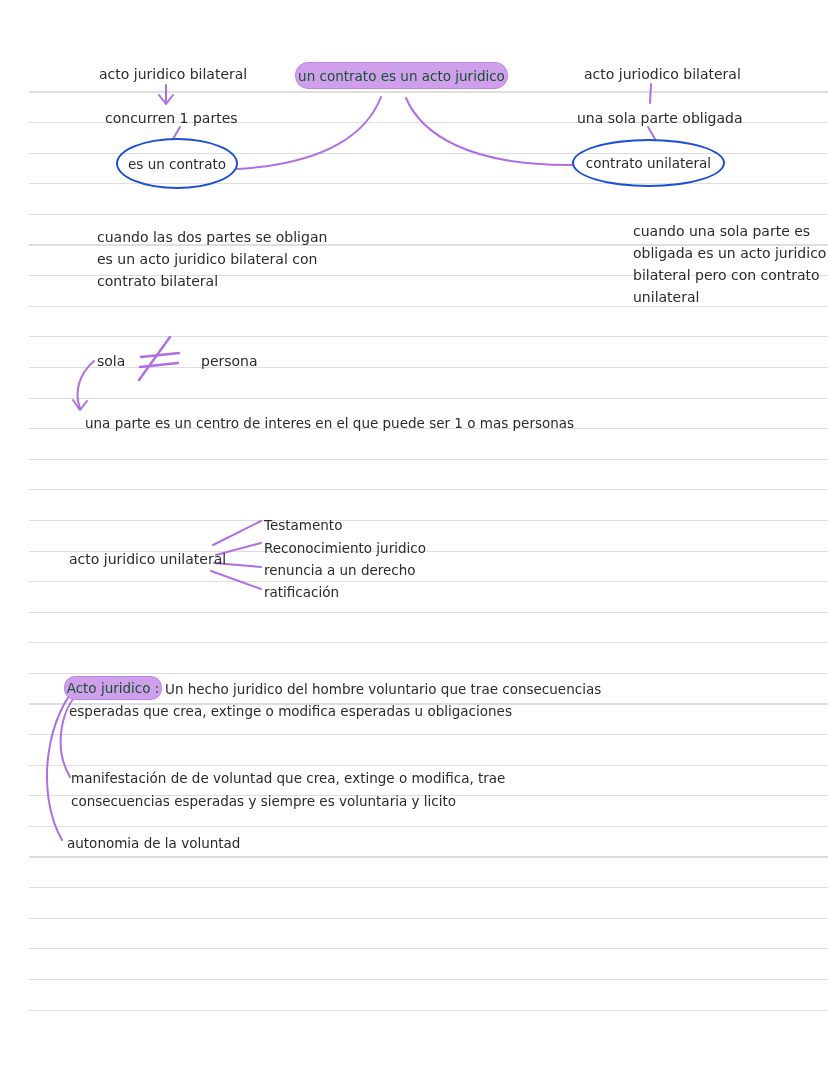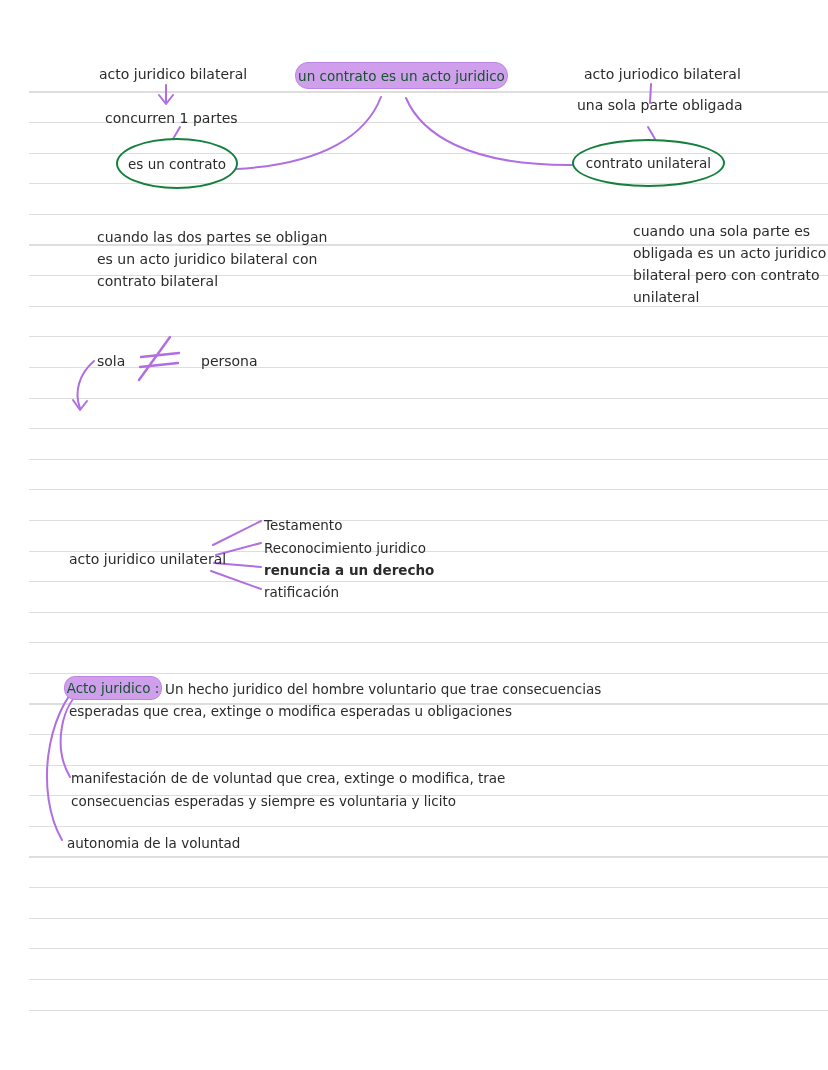--- a/index.html
+++ b/index.html
@@ -24,21 +24,21 @@
   .t{
     position:absolute;
     font-size:14px;line-height:22px;
     white-space:pre-line;
     color:#2b2b2b;
   }
   .nowrap{white-space:nowrap;}
   .small{font-size:13.5px;}
   .node{
     position:absolute;
-    border:2px solid #15803d;
+    border:2px solid #1d4ed8;
     border-radius:50%;
     display:flex;align-items:center;justify-content:center;
     font-size:13.5px;white-space:nowrap;
     background:transparent;
   }
   .pill{
     position:absolute;
     background:#cf9fec;
     border:1.5px solid #bd85e6;
     border-radius:13px;
@@ -88,38 +88,39 @@
     </g>
   </svg>
 
   <div class="t nowrap" style="left:70px;top:63px;">acto juridico bilateral</div>
   <div class="t nowrap" style="left:76px;top:107px;">concurren 1 partes</div>
   <div class="node" style="left:87px;top:138px;width:118px;height:47px;">es un contrato</div>
 
   <div class="pill" style="left:266px;top:62px;width:211px;height:25px;">un contrato es un acto juridico</div>
 
   <div class="t nowrap" style="left:555px;top:63px;">acto juriodico bilateral</div>
-  <div class="t nowrap" style="left:548px;top:94px;">una sola parte obligada</div>
+  <div class="t nowrap" style="left:548px;top:107px;">una sola parte obligada</div>
   <div class="node" style="left:543px;top:139px;width:149px;height:44px;">contrato unilateral</div>
 
   <div class="t" style="left:68px;top:226px;">cuando las dos partes se obligan
 es un acto juridico bilateral con
 contrato bilateral</div>
   <div class="t" style="left:604px;top:220px;">cuando una sola parte es
 obligada es un acto juridico
 bilateral pero con contrato
 unilateral</div>
 
   <div class="t nowrap" style="left:68px;top:350px;">sola</div>
   <div class="t nowrap" style="left:172px;top:350px;">persona</div>
+  <div class="t nowrap small" style="left:56px;top:412px;">una parte es un centro de interes en el que puede ser 1 o mas personas</div>
 
   <div class="t nowrap" style="left:40px;top:548px;">acto juridico unilateral</div>
   <div class="t nowrap small" style="left:235px;top:514px;">Testamento</div>
   <div class="t nowrap small" style="left:235px;top:537px;">Reconocimiento juridico</div>
-  <div class="t nowrap small" style="left:235px;top:559px;font-weight:bold;">renuncia a un derecho</div>
+  <div class="t nowrap small" style="left:235px;top:559px;">renuncia a un derecho</div>
   <div class="t nowrap small" style="left:235px;top:581px;">ratificación</div>
 
   <div class="pill" style="left:35px;top:676px;width:96px;height:22px;border-radius:11px;">Acto juridico :</div>
   <div class="t nowrap small" style="left:136px;top:678px;">Un hecho juridico del hombre voluntario que trae consecuencias</div>
   <div class="t nowrap small" style="left:40px;top:700px;">esperadas que crea, extinge o modifica esperadas u obligaciones</div>
 
   <div class="t small" style="left:42px;top:767px;line-height:23px;">manifestación de de voluntad que crea, extinge o modifica, trae
 consecuencias esperadas y siempre es voluntaria y licito</div>
   <div class="t nowrap small" style="left:38px;top:832px;">autonomia de la voluntad</div>
 

